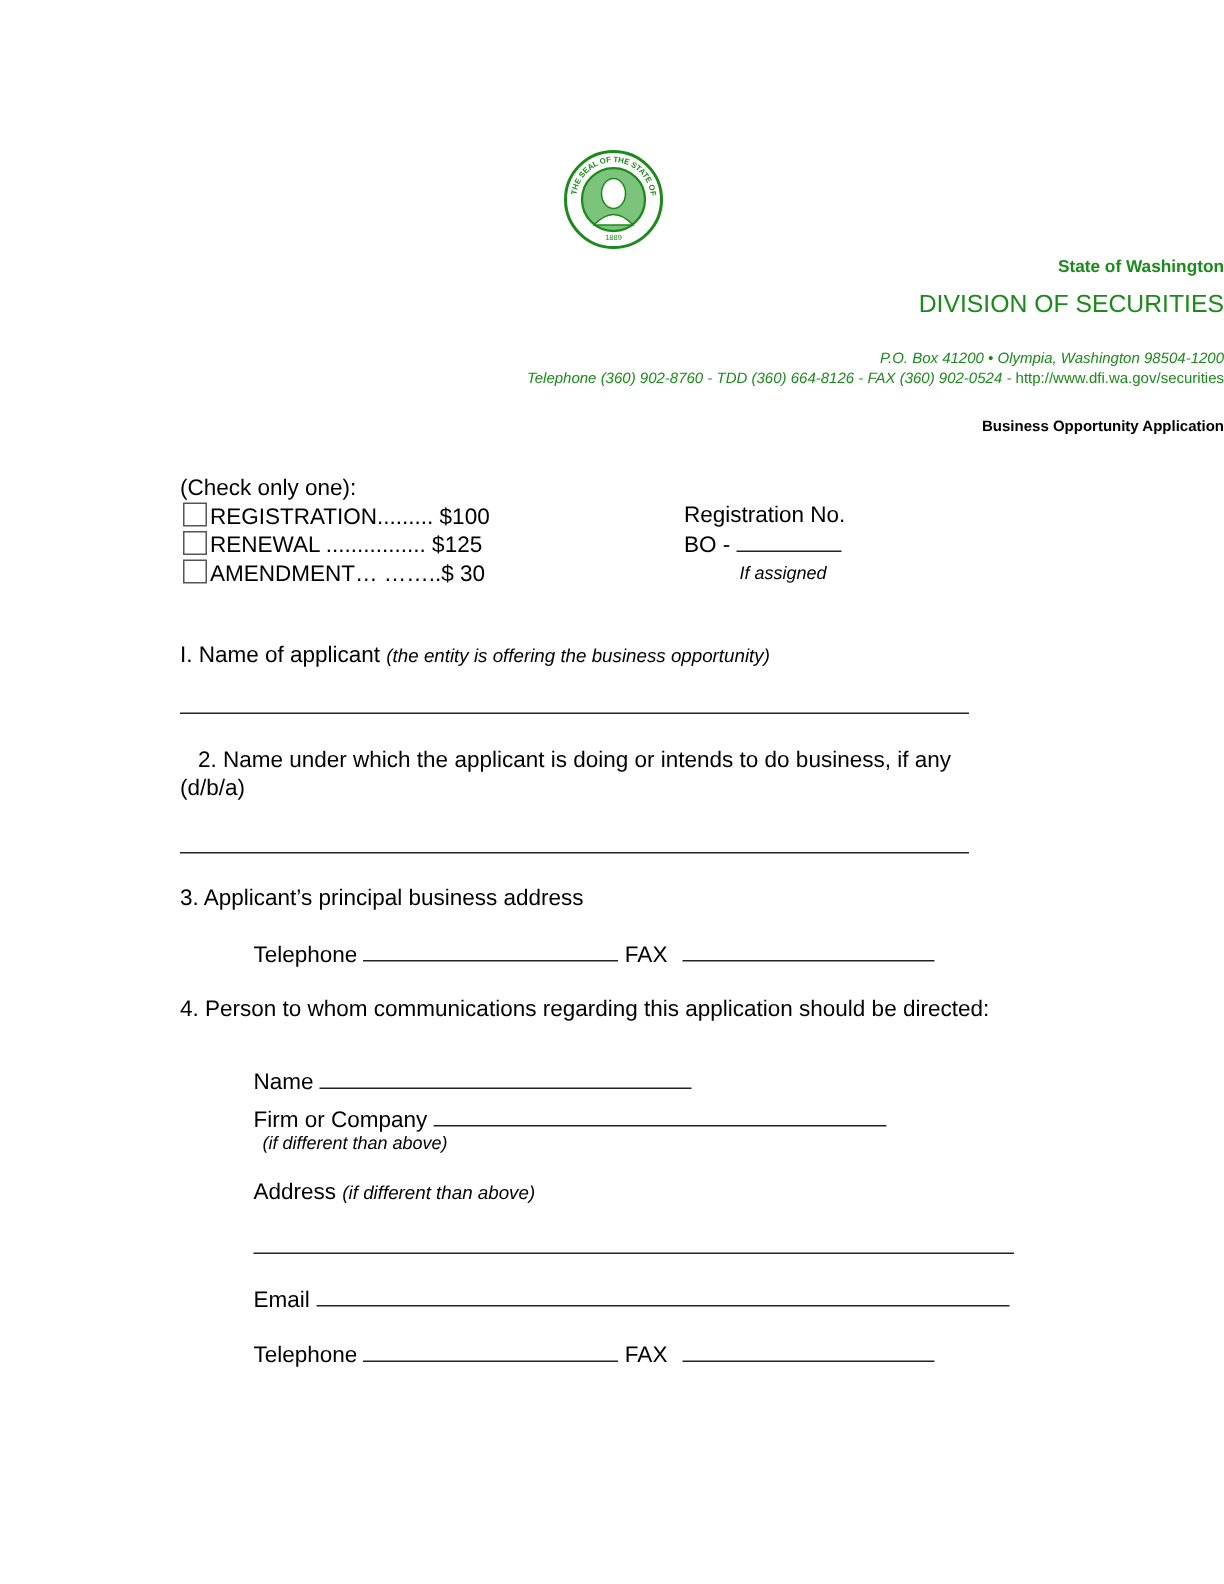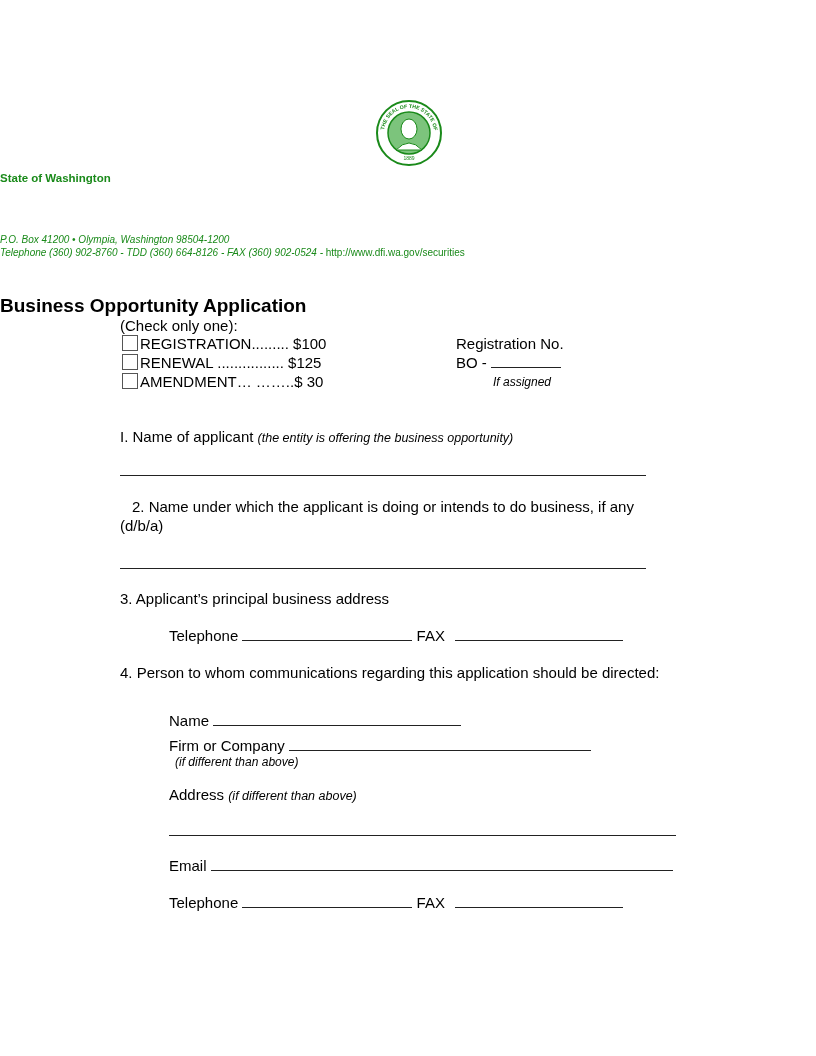--- a/index.html
+++ b/index.html
@@ -1,27 +1,27 @@
 <!DOCTYPE html>
 <html><head>
   <meta charset="utf-8">
   <style>
     html, body { margin: 0; padding: 0; background: #ffffff; }
     body { width: 816px; height: 1056px; position: relative; overflow: hidden;
            font-family: "Liberation Sans", sans-serif; color: #000; }
     .abs { position: absolute; white-space: nowrap; }
     .green { color: #1a8a1a; }
-    .center { left: 0; width: 816px; text-align: left; }
+    .center { left: 0; width: 816px; text-align: right; }
     .seal { left: 376px; top: 100px; width: 66px; height: 66px; }
     .state { top: 172px; font-size: 11.5px; font-weight: bold; }
     .dept { top: 193px; font-size: 16.5px; line-height: 20px; }
     .addr { top: 234px; font-size: 10px; font-style: italic; }
     .contact { top: 247px; font-size: 10px; font-style: italic; }
     .contact .url { font-style: normal; }
-    .title { top: 295px; font-size: 19px; font-weight: bold; }
+    .title { top: 279px; font-size: 10px; font-weight: bold; }
     .t { font-size: 15px; line-height: 18px; }
     .it { font-style: italic; font-size: 12.5px; }
     .small-it { font-style: italic; font-size: 12px; }
     .cb { display: inline-block; width: 16px; height: 16px; border: 1.5px solid #555;
           box-sizing: border-box; vertical-align: -2px; margin-right: 2px; background: #fff; }
     .line { display: inline-block; border-bottom: 1.3px solid #222; height: 13px; vertical-align: baseline; }
     .hline { position: absolute; border-bottom: 1.3px solid #222; height: 0; }
   </style>
 </head>
 <body>
@@ -34,20 +34,21 @@
     <text font-size="5.2" fill="#1a8a1a" font-family="Liberation Sans, sans-serif" font-weight="bold">
       <textPath href="#arc" startOffset="4%">THE SEAL OF THE STATE OF WASHINGTON</textPath>
     </text>
     <ellipse cx="33" cy="29" rx="8" ry="10" fill="#fff" stroke="#1a8a1a" stroke-width="1"></ellipse>
     <path d="M 20 50 Q 33 36 46 50 Z" fill="#fff" stroke="#1a8a1a" stroke-width="1"></path>
     <text x="33" y="60" font-size="5" text-anchor="middle" fill="#1a8a1a" font-family="Liberation Sans, sans-serif">1889</text>
   </svg>
 </div>
 <div class="abs center state green">State of Washington</div>
 <div class="abs center dept green">
+  <div>DIVISION OF SECURITIES</div>
 </div>
 <div class="abs center addr green">P.O. Box 41200 •  Olympia, Washington 98504-1200</div>
 <div class="abs center contact green"><span>Telephone (360) 902-8760 - TDD (360) 664-8126 - FAX (360) 902-0524 - </span><span class="url">http://www.dfi.wa.gov/securities</span></div>
 
 <div class="abs center title">Business Opportunity Application</div>
 
 <div class="abs t" style="left:120px; top:317px;">(Check only one):</div>
 <div class="abs t" style="left:122px; top:335px;">
   <span class="cb"></span><span>REGISTRATION......... $100</span>
 </div>

